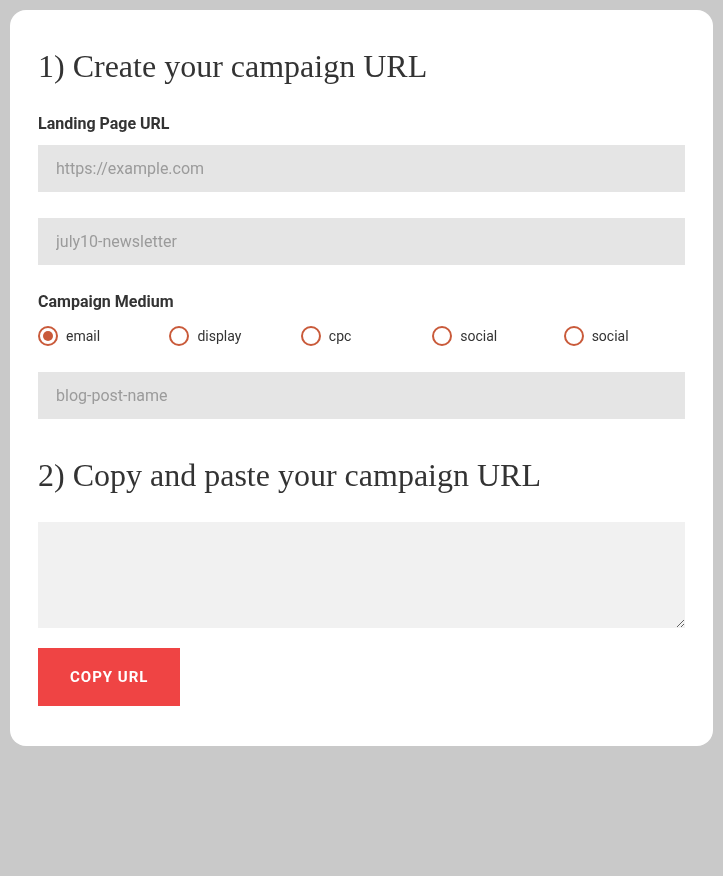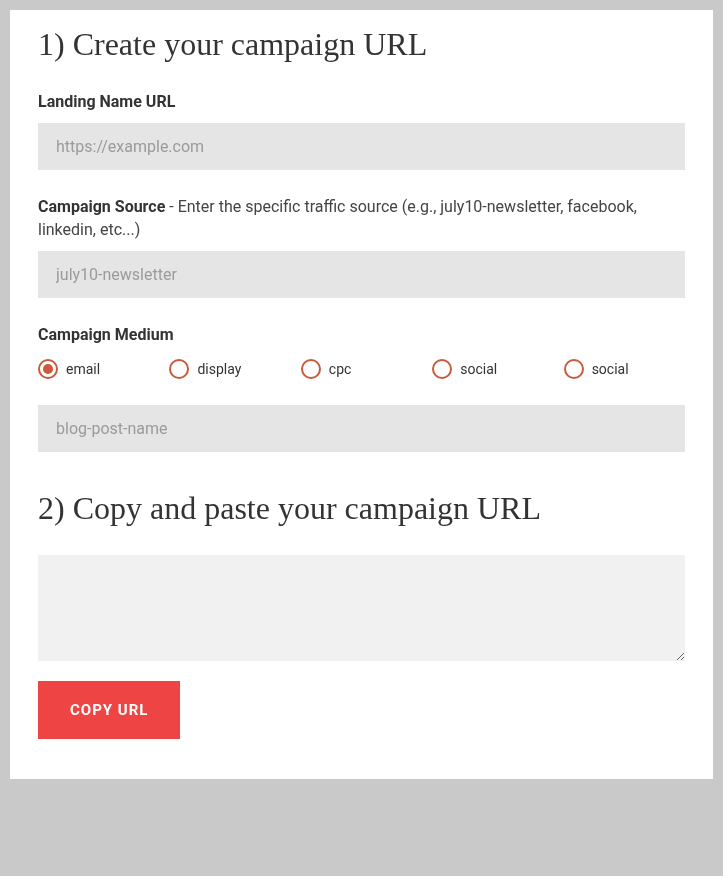--- a/index.html
+++ b/index.html
@@ -9,21 +9,22 @@
     }
     body {
       background: #c9c9c9;
       font-family: -apple-system, BlinkMacSystemFont, "Segoe UI", Roboto, Helvetica, Arial, sans-serif;
       padding: 10px;
     }
     .card {
       background: #fff;
       max-width: 703px;
       margin: 0 auto;
-      padding: 16px 28px 40px 28px;
+      padding: 38px 28px 40px 28px;
+      border-radius: 16px;
     }
     h2.section-heading {
       font-family: Georgia, "Times New Roman", serif;
       font-weight: 400;
       font-size: 32px;
       color: #333;
       margin-bottom: 28px;
     }
     .field-group {
       margin-bottom: 26px;
@@ -114,29 +115,26 @@
   </style>
 </head>
 <body>
 
 <div class="card">
 
   <h2 class="section-heading">1) Create your campaign URL</h2>
 
   <div class="field-group">
     <div class="field-label">
-      <strong>Landing Name URL</strong>
+      <strong>Landing Page URL</strong>
     </div>
     <input type="text" placeholder="https://example.com" style="">
   </div>
 
   <div class="field-group">
-    <div class="field-label">
-      <strong>Campaign Source</strong><span> - Enter the specific traffic source (e.g., july10-newsletter, facebook, linkedin, etc...)</span>
-    </div>
     <input type="text" placeholder="july10-newsletter" style="">
   </div>
 
   <div class="field-group">
     <div class="field-label">
       <strong>Campaign Medium</strong>
     </div>
     <div class="radio-row">
       <div class="radio-item">
         <span class="radio-circle selected"></span>

